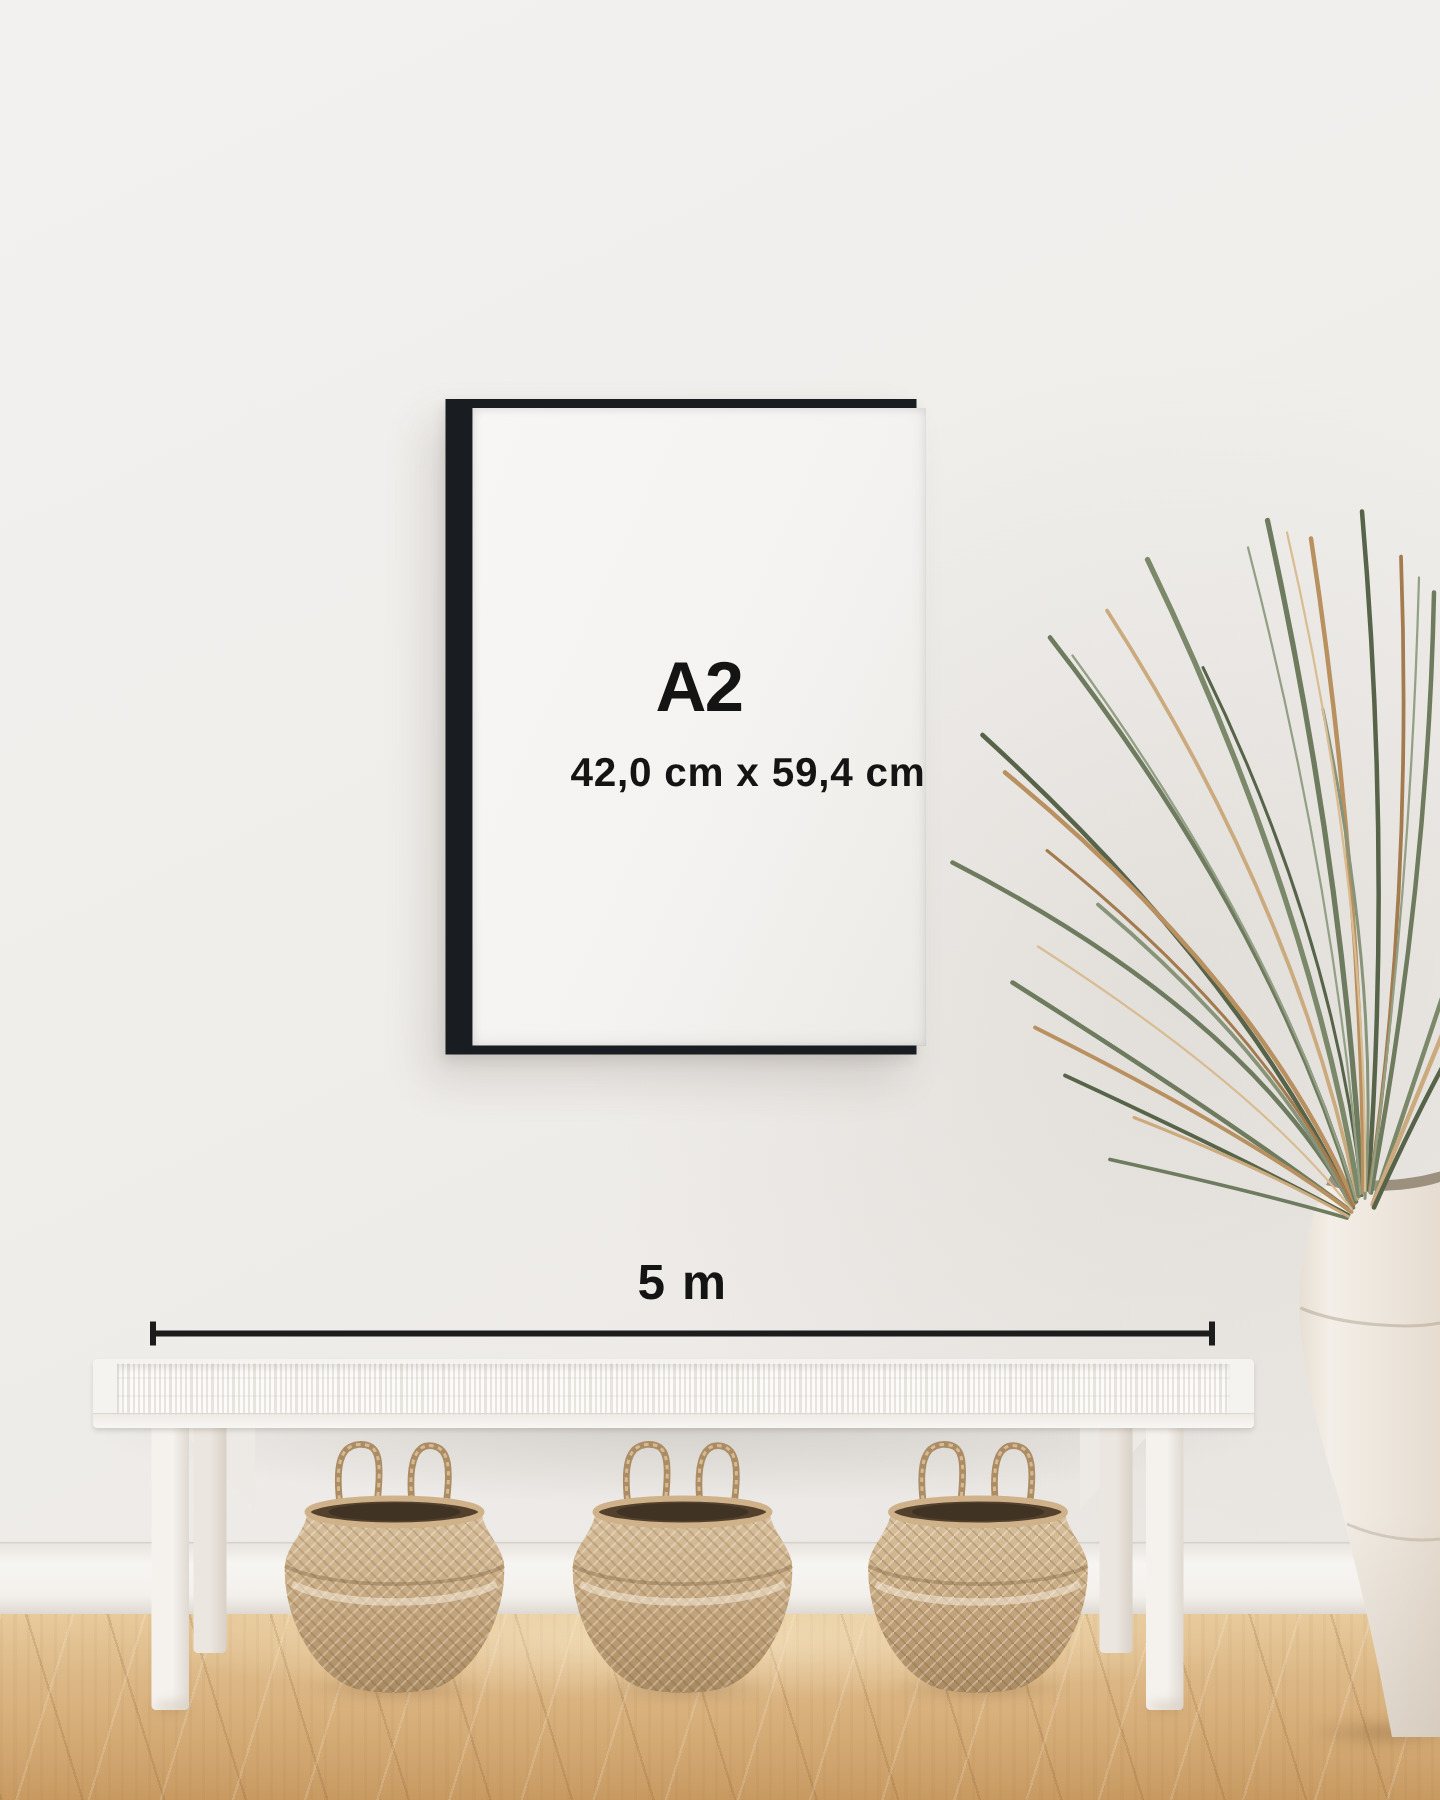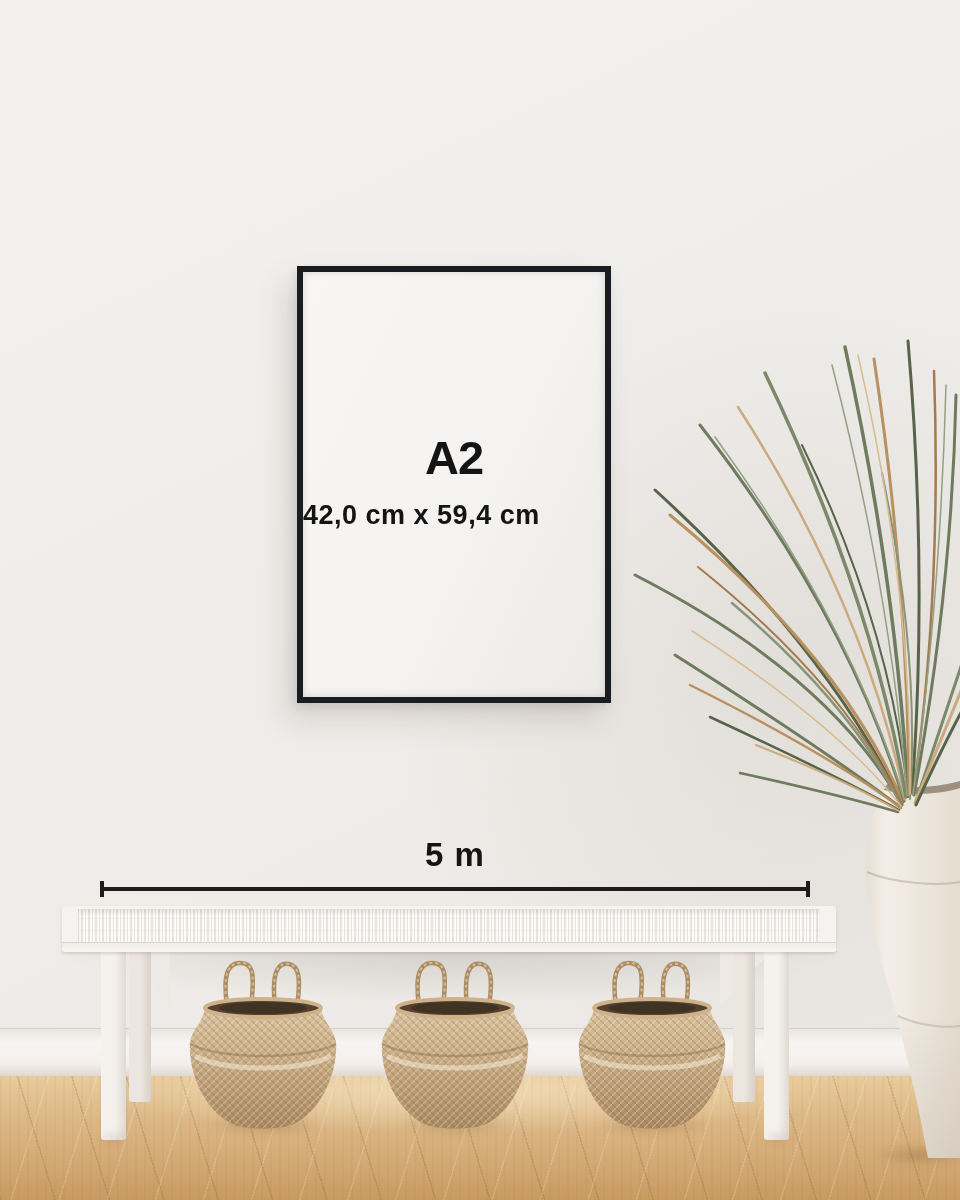--- a/index.html
+++ b/index.html
@@ -33,24 +33,24 @@
       repeating-linear-gradient(90deg, rgba(130,90,45,.05) 0 2px, transparent 2px 9px),
       linear-gradient(180deg,#e8cb9c 0%, #deba89 30%, #d3a973 70%, #c89a62 100%);}
 
   
   .frame{position:absolute;left:297px;top:266px;width:314px;height:437px;z-index:4;
     background:var(--frame_border,#191c20);padding:6px;box-sizing:border-box;
     box-shadow:-12px 16px 28px rgba(80,70,60,.16), -2px 4px 8px rgba(80,70,60,.12);}
   .poster{position:relative;width:100%;height:100%;
     background:linear-gradient(115deg,#f7f6f4 0%, #f4f3f1 55%, #eceae6 100%);
     box-shadow:inset 0 2px 6px rgba(0,0,0,.05), inset 2px 0 6px rgba(0,0,0,.04),
-               inset -2px -3px 10px rgba(0,0,0,.05);}
+               inset -2px -3px 10px rgba(0,0,0,.05);margin-left:12px;}
   .size-label{position:absolute;left:0;right:0;top:158px;text-align:center;
     font-size:47px;font-weight:700;letter-spacing:-1px;color:var(--text,#141414);}
-  .dims-label{position:absolute;left:0;right:0;top:228px;text-align:left;
+  .dims-label{position:absolute;left:0;right:0;top:228px;text-align:right;
     font-size:27px;font-weight:700;letter-spacing:.5px;color:var(--text,#141414);}
 
   
   .measure{position:absolute;left:0;top:0;z-index:4;}
   .measure-label{position:absolute;left:305px;top:836px;width:300px;text-align:center;
     font-size:33px;font-weight:600;letter-spacing:1px;color:var(--text,#141414);}
   .measure-line{position:absolute;left:102px;top:887px;width:706px;height:3.5px;
     background:var(--measure_line,#1c1c1c);}
   .measure-cap{position:absolute;top:881px;width:3.5px;height:16px;
     background:var(--measure_line,#1c1c1c);}

